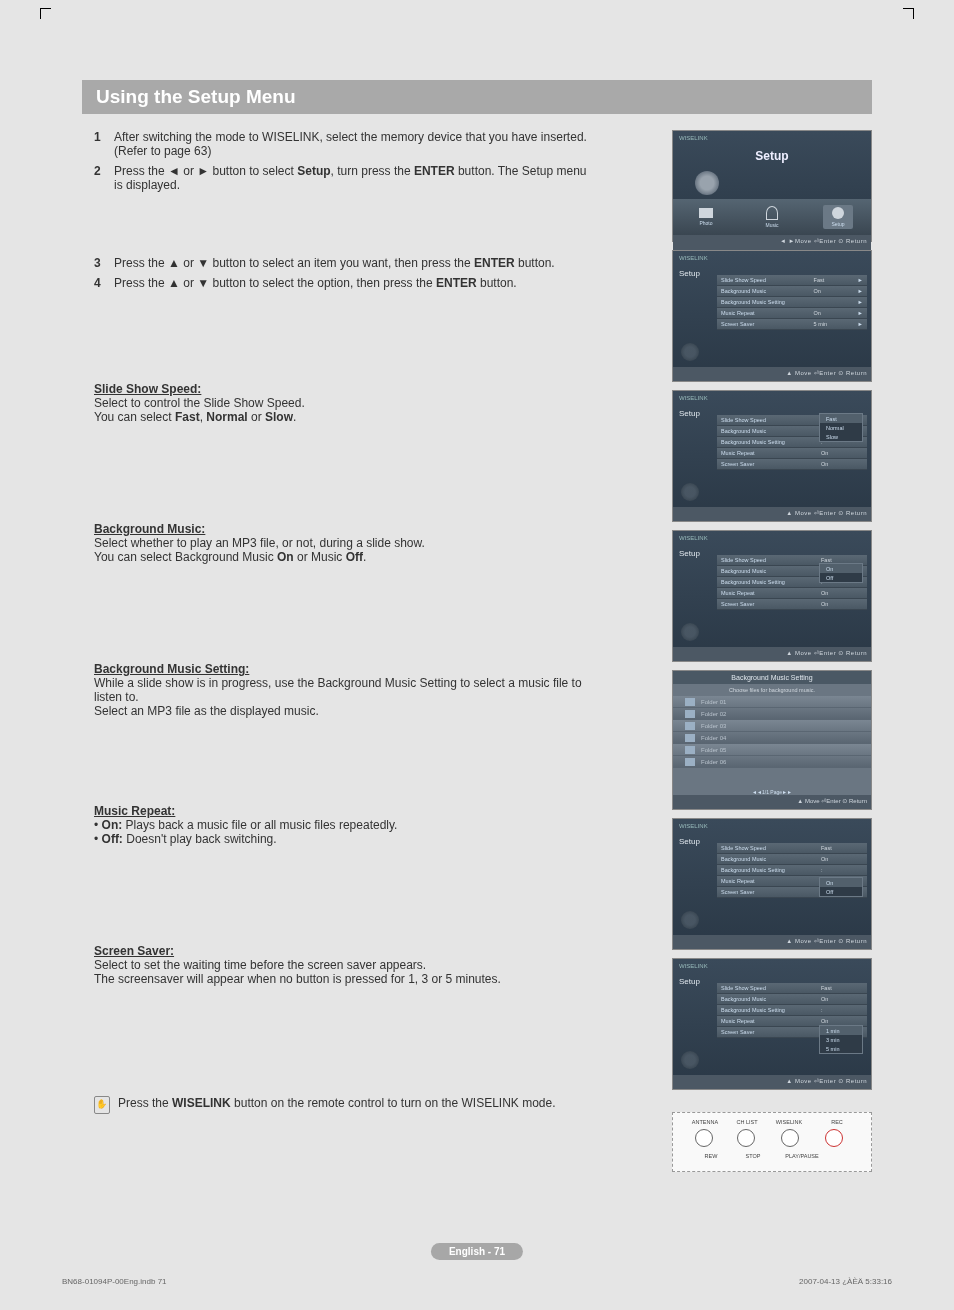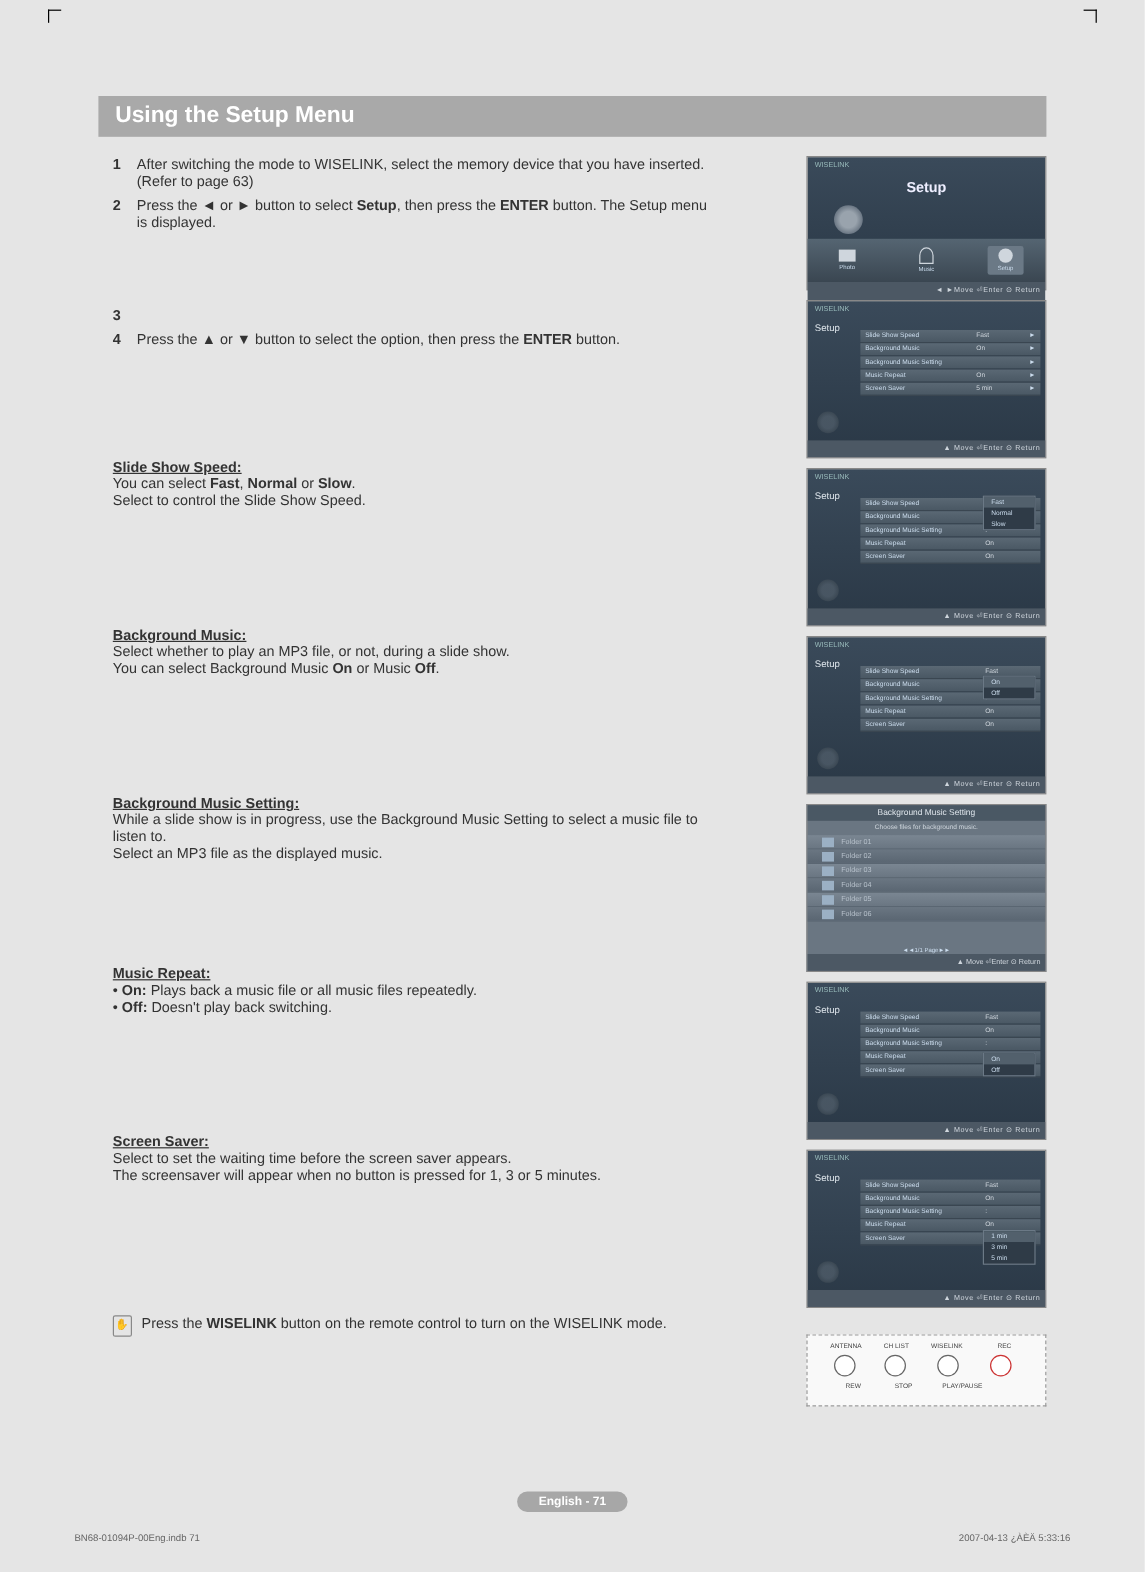--- a/index.html
+++ b/index.html
@@ -74,45 +74,48 @@
 
     <div class="left-col">
       <ul class="step-list">
         <li>
           <span class="step-num">1</span>
           <span class="step-text">After switching the mode to WISELINK, select the memory device that you have inserted. (Refer to page 63)</span>
         </li>
         <li>
           <span class="step-num">2</span>
           <span class="step-text">
-            <span>Press the </span><span class="arrow">◄</span><span> or </span><span class="arrow">►</span><span> button to select </span><b>Setup</b><span>, then press the </span><b>ENTER</b><span> button. The Setup menu is displayed.</span>
+            <span>Press the </span><span class="arrow">◄</span><span> or </span><span class="arrow">►</span><span> button to select </span><b>Setup</b><span>, turn press the </span><b>ENTER</b><span> button. The Setup menu is displayed.</span>
           </span>
         </li>
       </ul>
 
       <div class="spacer-sm"></div>
 
       <ul class="step-list">
         <li>
           <span class="step-num">3</span>
+          <span class="step-text">
+            <span>Press the </span><span class="arrow">▲</span><span> or </span><span class="arrow">▼</span><span> button to select an item you want, then press the </span><b>ENTER</b><span> button.</span>
+          </span>
         </li>
         <li>
           <span class="step-num">4</span>
           <span class="step-text">
             <span>Press the </span><span class="arrow">▲</span><span> or </span><span class="arrow">▼</span><span> button to select the option, then press the </span><b>ENTER</b><span> button.</span>
           </span>
         </li>
       </ul>
 
       <div style="height:86px;"></div>
 
       <div class="section">
         <div class="sec-head">Slide Show Speed:</div>
+        <div>Select to control the Slide Show Speed.</div>
         <div><span>You can select </span><b>Fast</b><span>, </span><b>Normal</b><span> or </span><b>Slow</b><span>.</span></div>
-        <div>Select to control the Slide Show Speed.</div>
       </div>
 
       <div style="height:98px;"></div>
 
       <div class="section">
         <div class="sec-head">Background Music:</div>
         <div>Select whether to play an MP3 file, or not, during a slide show.</div>
         <div><span>You can select Background Music </span><b>On</b><span> or Music </span><b>Off</b><span>.</span></div>
       </div>
 

